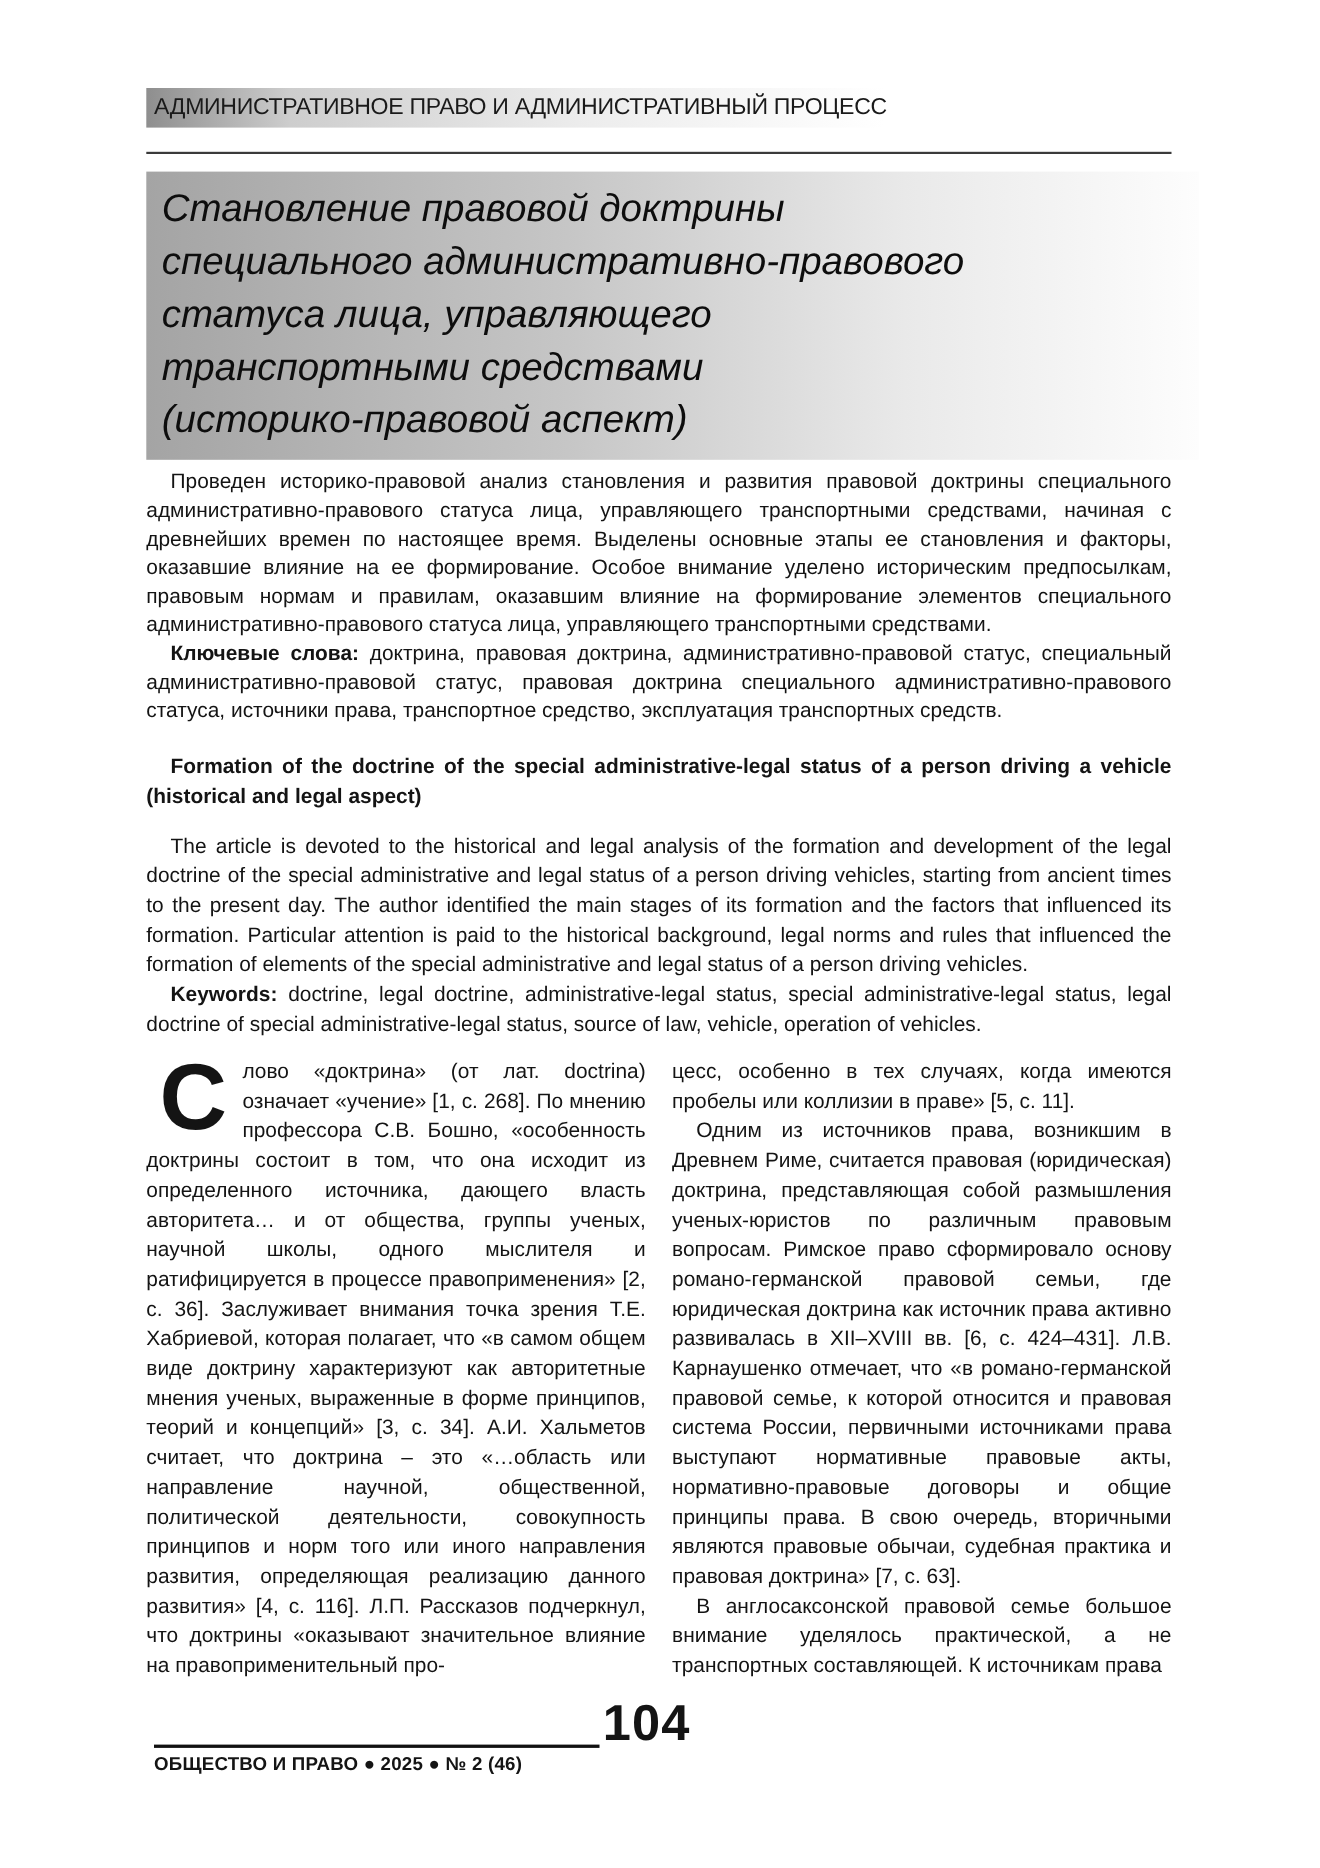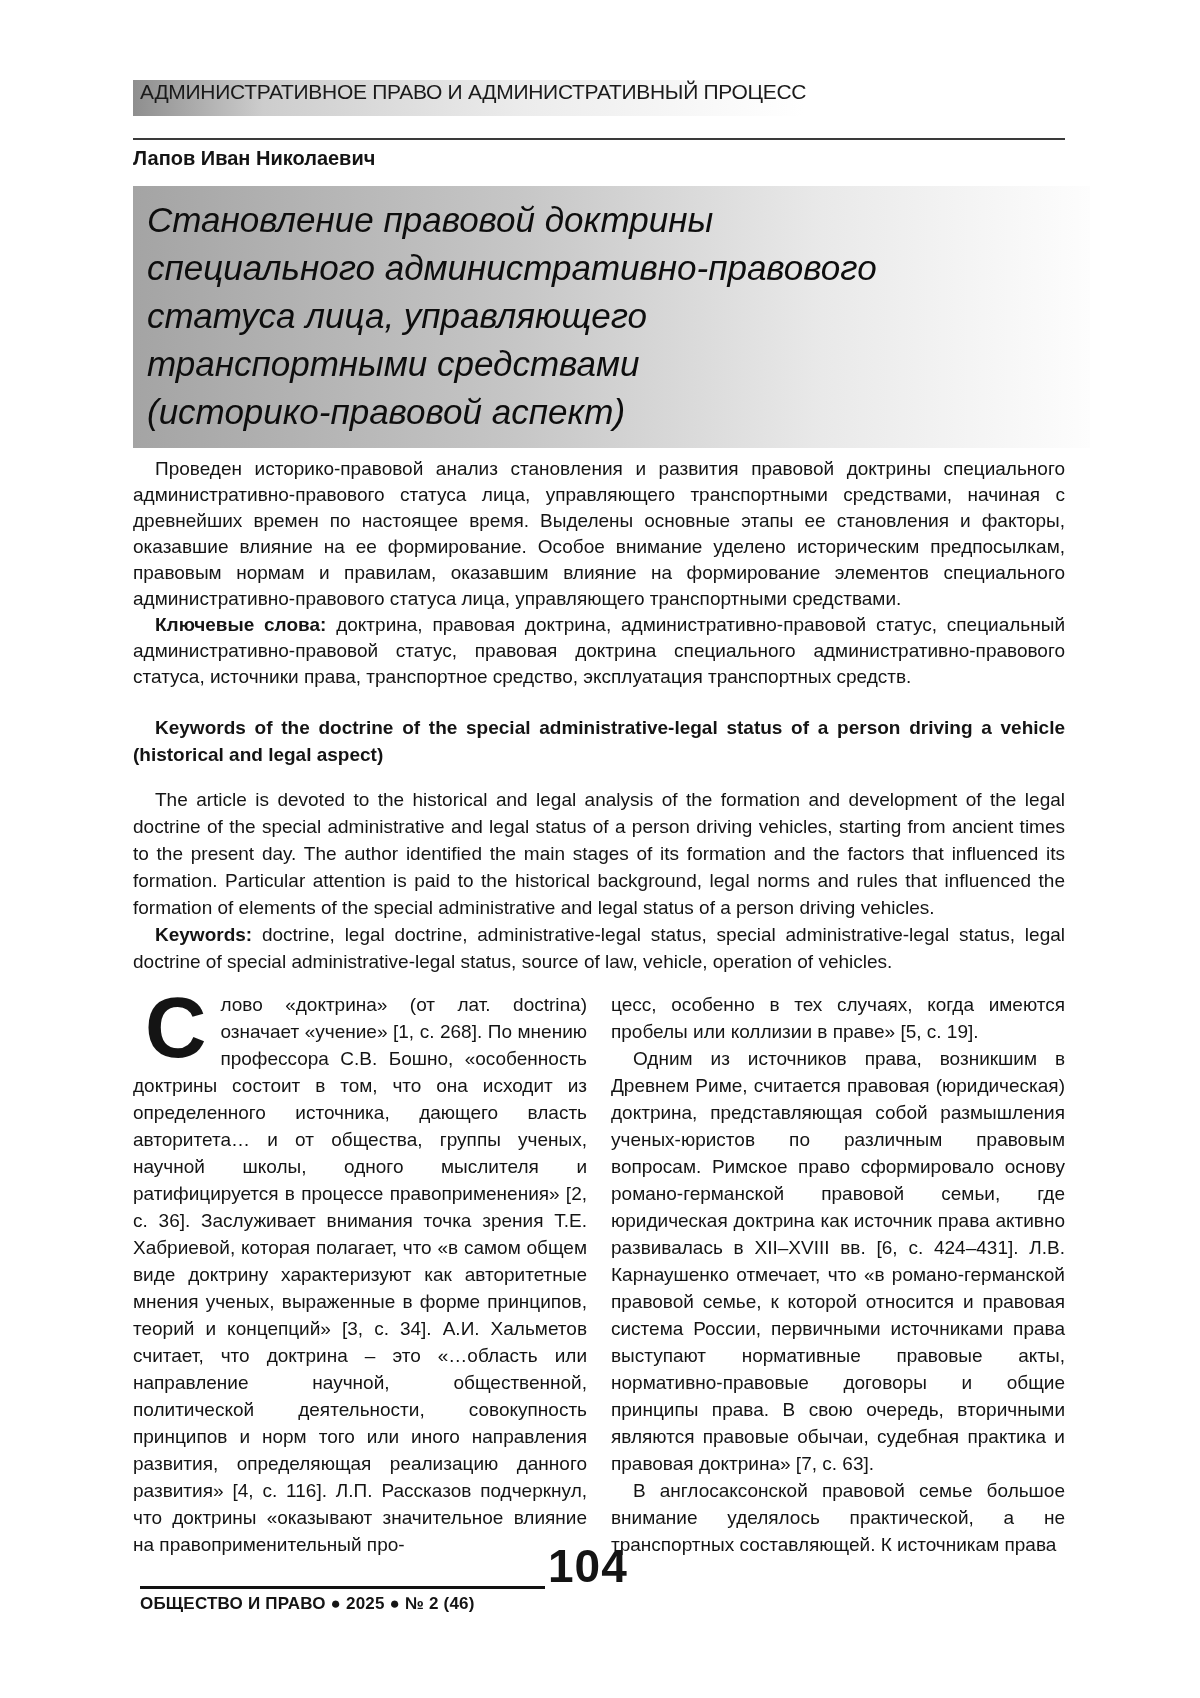--- a/index.html
+++ b/index.html
@@ -8,21 +8,21 @@
     width:1200px; height:1698px;
     background:#ffffff;
     font-family:"Liberation Sans","DejaVu Sans",sans-serif;
     color:#141414;
     overflow:hidden;
   }
   .content { position:absolute; left:133px; top:80px; width:932px; }
 
   .section-strip {
     height:36px;
-    display:flex; align-items:flex-start;
+    display:flex; align-items:center;
     padding-left:7px; box-sizing:border-box;
     background:linear-gradient(to right,#8e8e8e 0%,#cdcdcd 14%,#ececec 42%,#ffffff 72%);
     font-size:21px; letter-spacing:-0.3px; color:#1a1a1a;
   }
   .header-rule { margin-top:22px; height:2px; background:#3a3a3a; }
   .author { margin-top:7px; font-weight:bold; font-size:20px; }
 
   .title-block {
     margin-top:16px;
     width:957px; box-sizing:border-box;
@@ -67,46 +67,45 @@
 
 <div class="page">
   <div class="content">
 
     <div class="section-strip">
       <span>АДМИНИСТРАТИВНОЕ ПРАВО И АДМИНИСТРАТИВНЫЙ ПРОЦЕСС</span>
     </div>
 
     <div class="header-rule"></div>
 
-    <div class="author">Лапов Иван Николаевич</div>
 
     <div class="title-block">Становление правовой доктрины
 специального административно-правового
 статуса лица, управляющего
 транспортными средствами
 (историко-правовой аспект)</div>
 
     <div class="abstract-ru">
       <p>Проведен историко-правовой анализ становления и развития правовой доктрины специального административно-правового статуса лица, управляющего транспортными средствами, начиная с древнейших времен по настоящее время. Выделены основные этапы ее становления и факторы, оказавшие влияние на ее формирование. Особое внимание уделено историческим предпосылкам, правовым нормам и правилам, оказавшим влияние на формирование элементов специального административно-правового статуса лица, управляющего транспортными средствами.</p>
       <p><span class="kw-label">Ключевые слова:</span><span> доктрина, правовая доктрина, административно-правовой статус, специальный административно-правовой статус, правовая доктрина специального административно-правового статуса, источники права, транспортное средство, эксплуатация транспортных средств.</span></p>
     </div>
 
-    <div class="en-title">Keywords of the doctrine of the special administrative-legal status of a person driving a vehicle (historical and legal aspect)</div>
+    <div class="en-title">Formation of the doctrine of the special administrative-legal status of a person driving a vehicle (historical and legal aspect)</div>
 
     <div class="abstract-en">
       <p>The article is devoted to the historical and legal analysis of the formation and development of the legal doctrine of the special administrative and legal status of a person driving vehicles, starting from ancient times to the present day. The author identified the main stages of its formation and the factors that influenced its formation. Particular attention is paid to the historical background, legal norms and rules that influenced the formation of elements of the special administrative and legal status of a person driving vehicles.</p>
       <p><span class="kw-label">Keywords:</span><span> doctrine, legal doctrine, administrative-legal status, special administrative-legal status, legal doctrine of special administrative-legal status, source of law, vehicle, operation of vehicles.</span></p>
     </div>
 
     <div class="columns">
       <div class="col">
         <p><span class="dropcap">С</span><span>лово «доктрина» (от лат. doctrina) означает «учение» [1, с. 268]. По мнению профессора С.В. Бошно, «особенность доктрины состоит в том, что она исходит из определенного источника, дающего власть авторитета… и от общества, группы ученых, научной школы, одного мыслителя и ратифицируется в процессе правоприменения» [2, с. 36]. Заслуживает внимания точка зрения Т.Е. Хабриевой, которая полагает, что «в самом общем виде доктрину характеризуют как авторитетные мнения ученых, выраженные в форме принципов, теорий и концепций» [3, с. 34]. А.И. Хальметов считает, что доктрина – это «…область или направление научной, общественной, политической деятельности, совокупность принципов и норм того или иного направления развития, определяющая реализацию данного развития» [4, с. 116]. Л.П. Рассказов подчеркнул, что доктрины «оказывают значительное влияние на правоприменительный про-</span></p>
       </div>
       <div class="col">
-        <p>цесс, особенно в тех случаях, когда имеются пробелы или коллизии в праве» [5, с. 19].</p>
+        <p>цесс, особенно в тех случаях, когда имеются пробелы или коллизии в праве» [5, с. 11].</p>
         <p class="ind">Одним из источников права, возникшим в Древнем Риме, считается правовая (юридическая) доктрина, представляющая собой размышления ученых-юристов по различным правовым вопросам. Римское право сформировало основу романо-германской правовой семьи, где юридическая доктрина как источник права активно развивалась в XII–XVIII вв. [6, с. 424–431]. Л.В. Карнаушенко отмечает, что «в романо-германской правовой семье, к которой относится и правовая система России, первичными источниками права выступают нормативные правовые акты, нормативно-правовые договоры и общие принципы права. В свою очередь, вторичными являются правовые обычаи, судебная практика и правовая доктрина» [7, с. 63].</p>
         <p class="ind">В англосаксонской правовой семье большое внимание уделялось практической, а не транспортных составляющей. К источникам права</p>
       </div>
     </div>
 
   </div>
 
   <div class="footer-rule"></div>
   <div class="page-number">104</div>
   <div class="journal-line">ОБЩЕСТВО И ПРАВО ● 2025 ● № 2 (46)</div>

